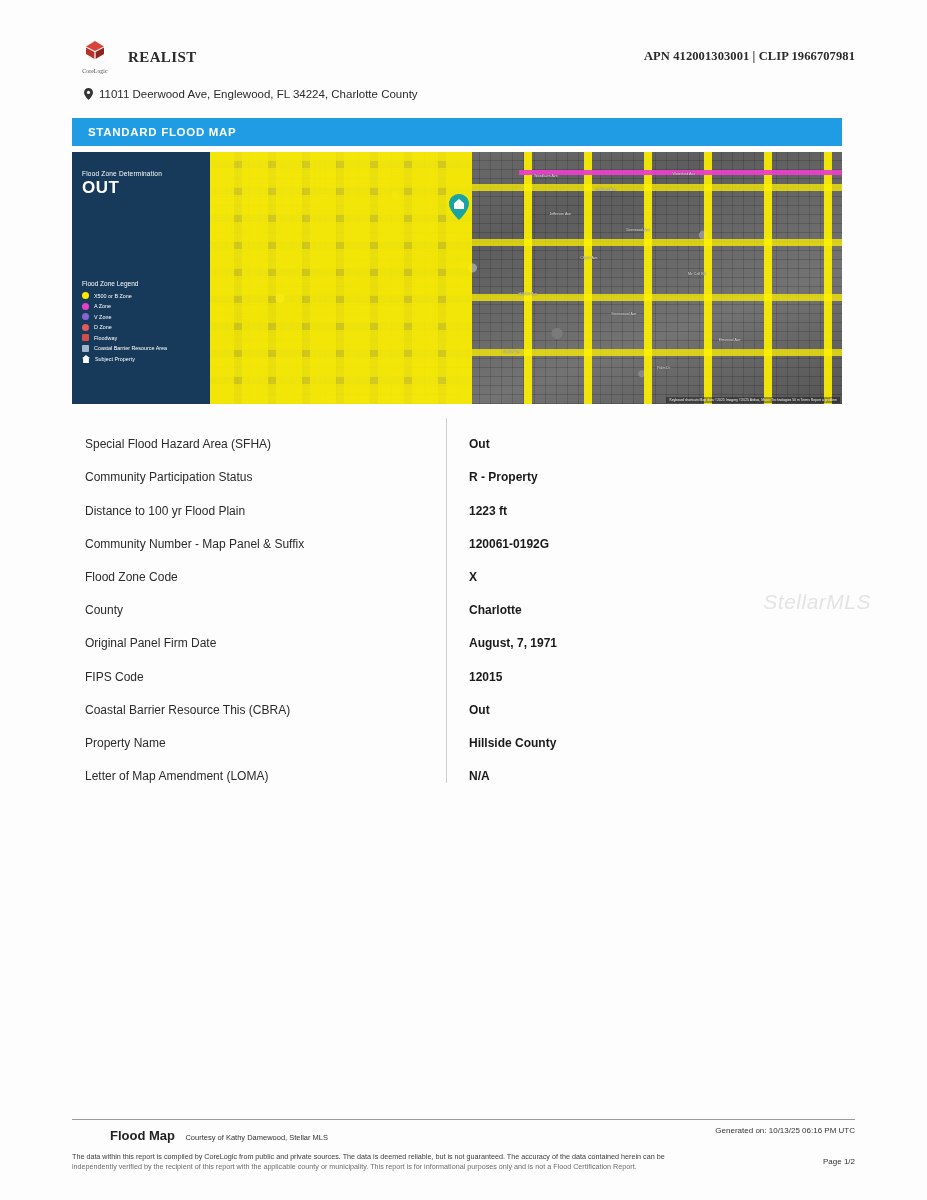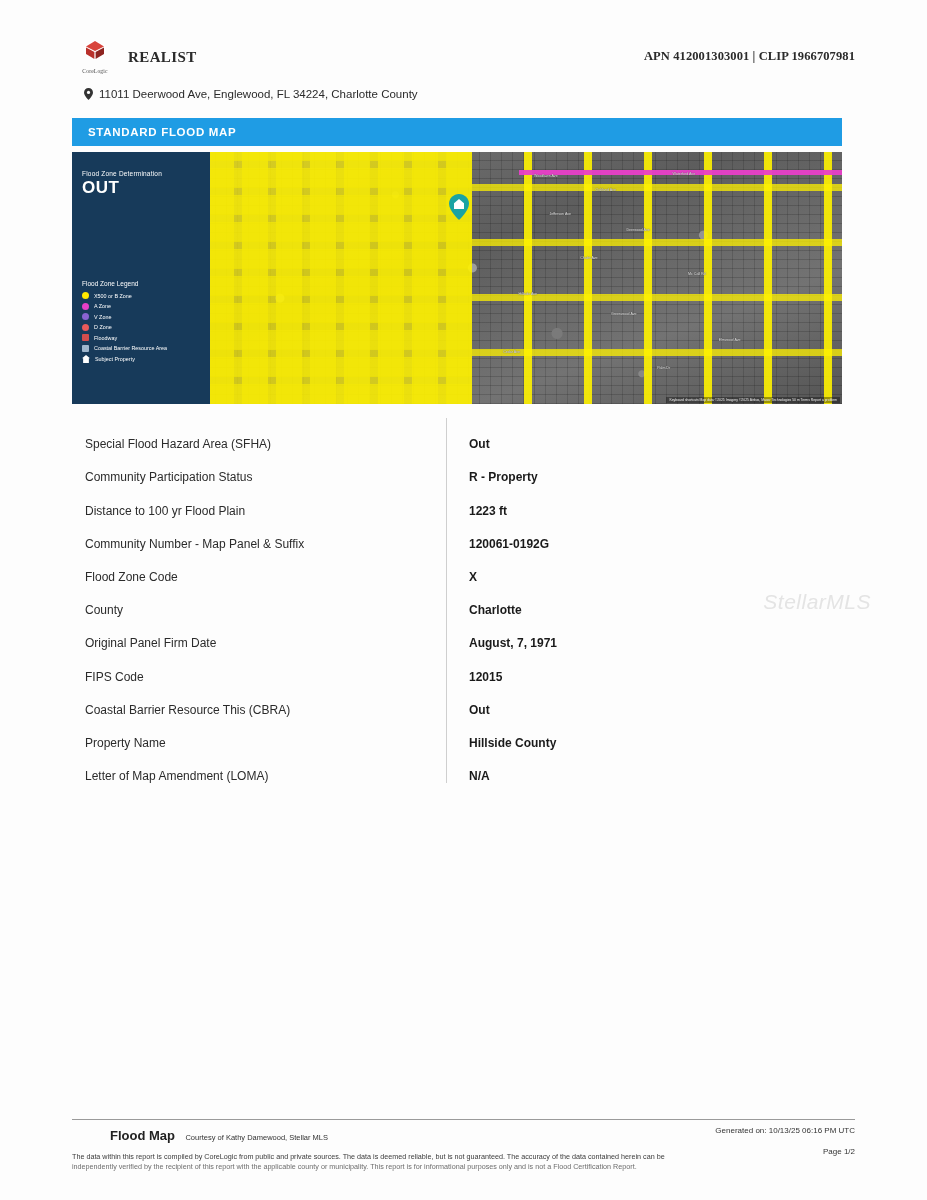--- a/index.html
+++ b/index.html
@@ -281,21 +281,21 @@
     color: #3a3a3a;
     max-width: 620px;
   }
   .f-disclaimer .dim { color: #6d6d6d; }
   .f-right {
     position: absolute;
     right: 0; top: 0;
     text-align: right;
   }
   .f-gen { font-size: 8px; color: #333; }
-  .f-page { font-size: 8px; color: #333; margin-top: 12px; }
+  .f-page { font-size: 8px; color: #333; margin-top: 22px; }
 </style>
 </head>
 <body>
 
 <div class="page">
 
   <div class="header">
     <div class="brand">
       <div class="corelogic-logo">
         <svg class="cl-mark" viewBox="0 0 22 20" xmlns="http://www.w3.org/2000/svg">

